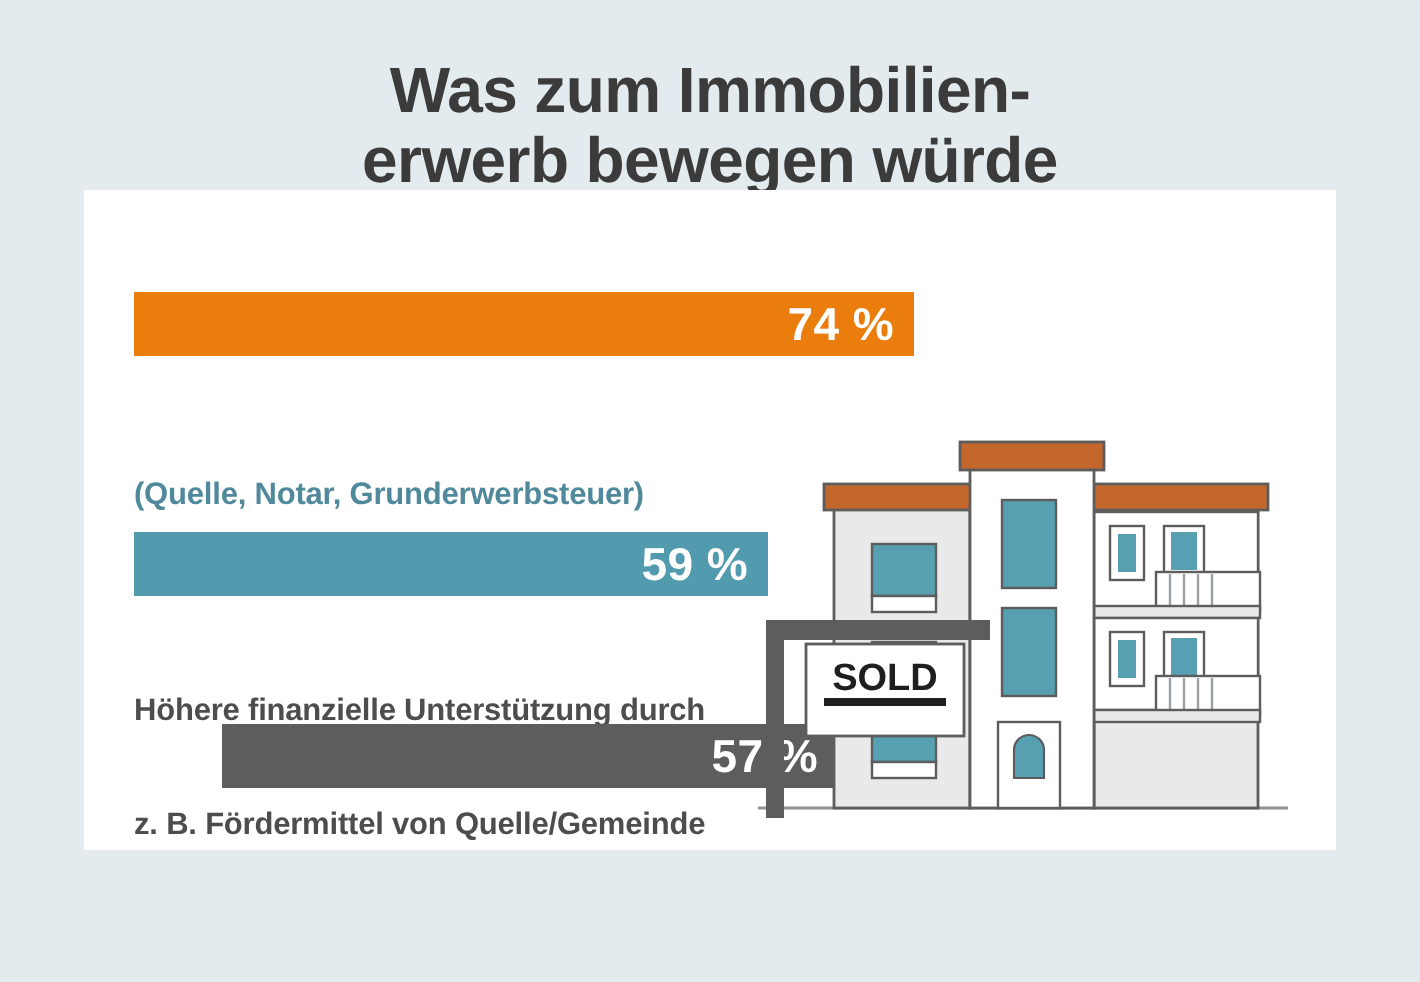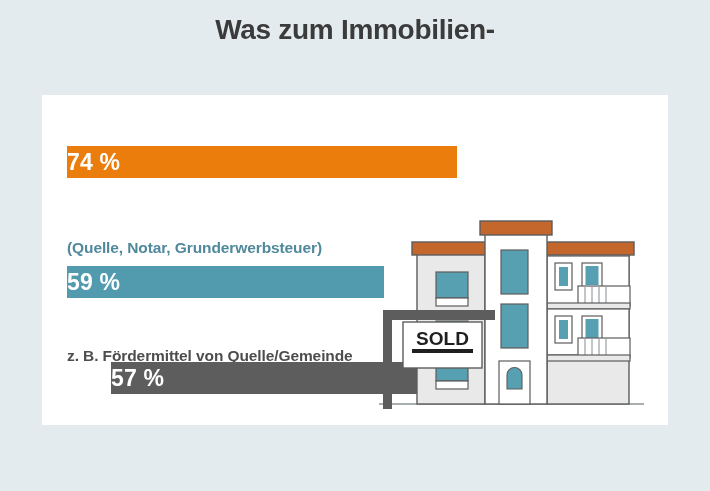--- a/index.html
+++ b/index.html
@@ -19,25 +19,25 @@
     position: absolute;
     left: 0; top: 0;
     width: 710px;
     height: 491px;
   }
 
   
   .title {
     position: absolute;
     left: 0;
-    top: 12px;
+    top: 28px;
     width: 710px;
     text-align: center;
     color: #3b3b3b;
-    font-size: 28px;
+    font-size: 32px;
     font-weight: bold;
     line-height: 35px;
     letter-spacing: -0.3px;
   }
   .title .line { display: block; white-space: pre; }
 
   
   .card {
     position: absolute;
     left: 42px;
@@ -57,20 +57,21 @@
     white-space: pre;
   }
   .row-label .l { display: block; }
 
   .bar {
     position: absolute;
     left: 25px;
     height: 32px;
     display: flex;
     align-items: center;
+    justify-content: flex-end;
   }
   .bar-value {
     color: #ffffff;
     font-weight: bold;
     font-size: 23px;
     padding-right: 10px;
     letter-spacing: 0.2px;
     white-space: pre;
   }
 
@@ -105,39 +106,41 @@
     white-space: pre;
   }
 </style>
 </head>
 <body>
 
 <div id="infographic">
 
   <div class="title">
     <span class="line">Was zum Immobilien-</span>
+    <span class="line">erwerb bewegen würde</span>
   </div>
 
   <div class="card">
 
     <div class="row row1 row-label">
       <span class="l">Geringere Kaufpreise bzw. geringere Baukosten</span>
     </div>
     <div class="bar bar1">
       <span class="bar-value">74 %</span>
     </div>
 
     <div class="row row2 row-label">
       <span class="l">(Quelle, Notar, Grunderwerbsteuer)</span>
     </div>
     <div class="bar bar2">
       <span class="bar-value">59 %</span>
     </div>
 
     <div class="row row3 row-label">
+      <span class="l">Höhere finanzielle Unterstützung durch</span>
       <span class="l">z. B. Fördermittel von Quelle/Gemeinde</span>
     </div>
     <div class="bar bar3">
       <span class="bar-value">57 %</span>
     </div>
 
     <div class="house">
       <svg width="265" height="205" viewBox="0 0 265 205" xmlns="http://www.w3.org/2000/svg">
 
         <line x1="0" y1="189" x2="265" y2="189" stroke="#8d9497" stroke-width="1.6"></line>

